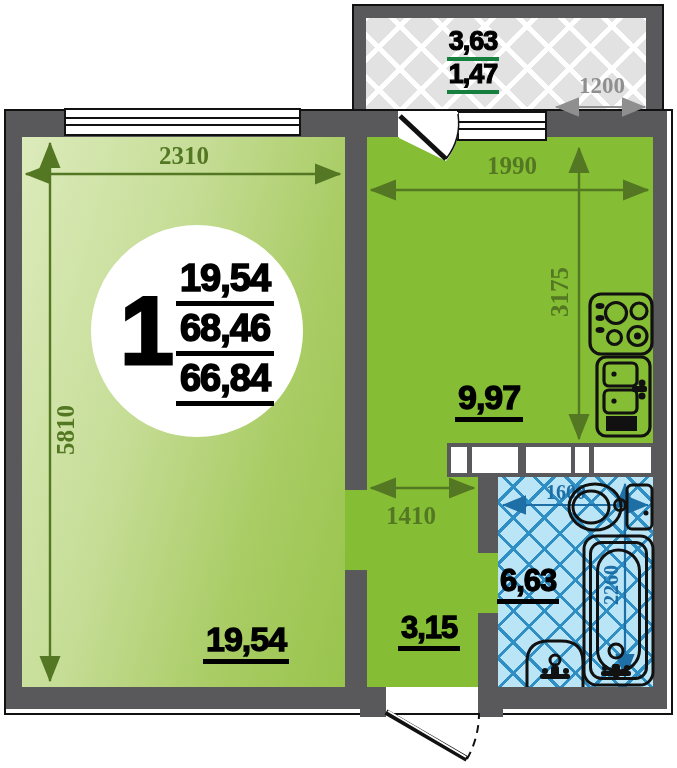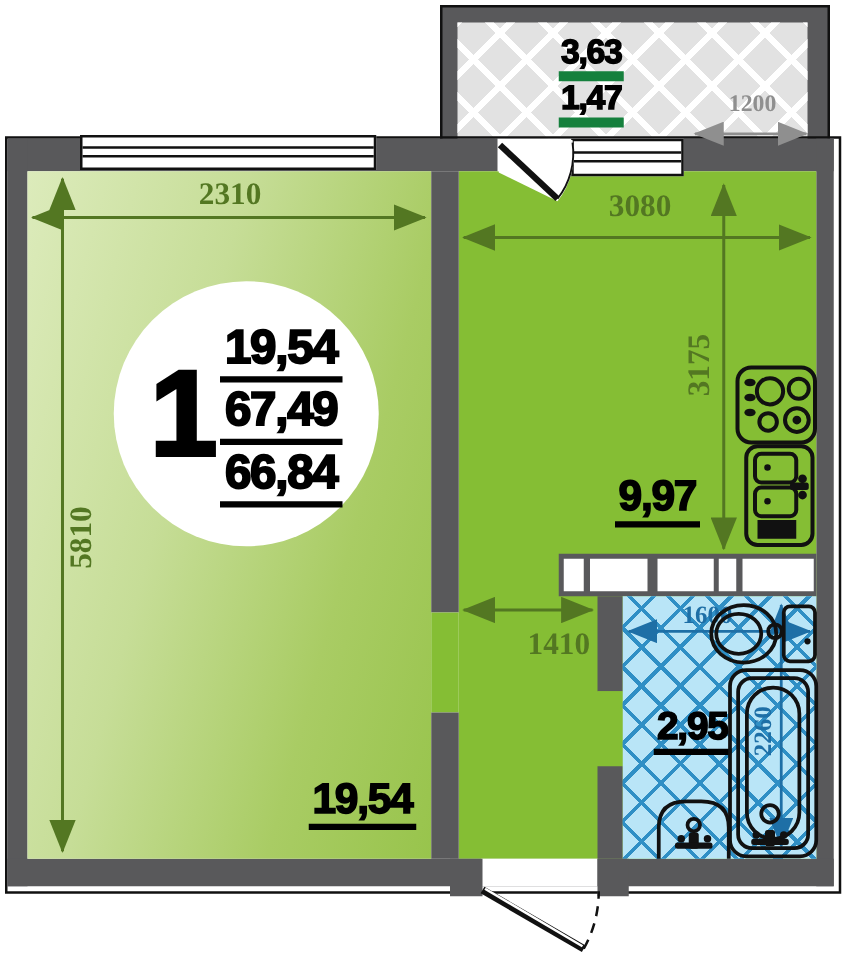--- a/index.html
+++ b/index.html
@@ -21,37 +21,37 @@
                      repeating-linear-gradient(-45deg,transparent 0 25px,#fff 25px 30px);}
   
   .window{position:absolute;background:#fff;border:2px solid #111;
     background-image:linear-gradient(#111,#111),linear-gradient(#111,#111);
     background-size:100% 2px;background-repeat:no-repeat;
     background-position:0 32%,0 64%;}
   
   .dim{position:absolute;font:bold 25px/1 "Liberation Serif",serif;color:var(--dimGreen);text-align:center;}
   .vdim{transform:rotate(-90deg);}
   .dim-blue{color:var(--dimBlue);font-size:20px;}
-  .dim-gray{color:var(--dimGray);font-size:19px;}
+  .dim-gray{color:var(--dimGray);font-size:23px;}
   
   .area-label{position:absolute;font:bold 31px/1 "Liberation Sans",sans-serif;color:#000;
-    letter-spacing:-1px;-webkit-text-stroke:1.3px #000;text-align:right;}
+    letter-spacing:-1px;-webkit-text-stroke:1.3px #000;text-align:left;}
   .area-label .u{display:inline-block;border-bottom:5px solid #000;padding:0 3px 3px;}
   
   .circle{position:absolute;background:#fff;border-radius:50%;display:flex;
     align-items:center;justify-content:center;gap:4px;}
   .unit-number{font:bold 97px/0.85 "Liberation Sans",sans-serif;color:#000;
     -webkit-text-stroke:3px #000;letter-spacing:-2px;}
   .unit-areas{display:flex;flex-direction:column;align-items:center;}
   .unit-areas .row{font:bold 38px/1 "Liberation Sans",sans-serif;color:#000;
     -webkit-text-stroke:1.6px #000;letter-spacing:-1px;border-bottom:5px solid #000;
     padding:3px 4px 4px;}
   .balcony-label{position:absolute;text-align:center;font:bold 27px/1 "Liberation Sans",sans-serif;
     color:#000;-webkit-text-stroke:1.2px #000;letter-spacing:-1px;}
-  .balcony-label .u{display:inline-block;border-bottom:8px solid #15803d;padding:0 2px 2px;}
+  .balcony-label .u{display:inline-block;border-bottom:4px solid #15803d;padding:0 2px 2px;}
   svg.overlay{position:absolute;left:0;top:0;pointer-events:none;}
 </style>
 </head>
 <body>
 
 <div id="plan" style="--wall: #59595b; --kitchenGreen: #85be34; --bathBlue: #b9e5f7; --bathLine: #2f8fc5; --dimGreen: #537722; --dimBlue: #1e6fa6; --dimGray: #8f8f8f;">
 
   <div class="wall outline" style="left:352px;top:4px;width:308px;height:112px;"></div>
   <div class="balcony-floor" style="left:366px;top:18px;width:280px;height:98px;"></div>
   <div class="balcony-label" style="left:425px;top:28px;width:96px;">
@@ -90,41 +90,44 @@
   <div class="abs" style="left:398px;top:111px;width:59px;height:26px;background:#fff;"></div>
   <div class="window" style="left:457px;top:111px;width:86px;height:26px;"></div>
   <div class="abs" style="left:385px;top:687px;width:93px;height:22px;background:#fff;"></div>
   <div class="wall" style="left:360px;top:687px;width:26px;height:30px;"></div>
   <div class="wall" style="left:478px;top:687px;width:25px;height:30px;"></div>
 
   <div class="circle" style="left:91px;top:225px;width:212px;height:212px;">
     <div class="unit-number">1</div>
     <div class="unit-areas">
       <div class="row">19,54</div>
-      <div class="row">67,49</div>
+      <div class="row">68,46</div>
       <div class="row">66,84</div>
     </div>
   </div>
 
   <div class="dim" style="left:134px;top:143px;width:100px;">2310</div>
   <div class="dim vdim" style="left:11px;top:417px;width:110px;height:26px;">5810</div>
-  <div class="dim" style="left:462px;top:153px;width:100px;">3080</div>
+  <div class="dim" style="left:462px;top:153px;width:100px;">1990</div>
   <div class="dim vdim" style="left:505px;top:279px;width:110px;height:26px;">3175</div>
-  <div class="dim" style="left:412px;top:503px;width:70px;">1410</div>
+  <div class="dim" style="left:376px;top:503px;width:70px;">1410</div>
   <div class="dim dim-blue" style="left:526px;top:482px;width:80px;">1600</div>
   <div class="dim dim-blue vdim" style="left:557px;top:574px;width:110px;height:22px;">2260</div>
 
   <div class="area-label" style="left:203px;top:622px;width:130px;font-size:34px;">
     <span class="u">19,54</span>
   </div>
   <div class="area-label" style="left:455px;top:380px;width:105px;font-size:34px;">
     <span class="u">9,97</span>
   </div>
+  <div class="area-label" style="left:398px;top:612px;width:95px;">
+    <span class="u">3,15</span>
+  </div>
   <div class="area-label" style="left:497px;top:565px;width:88px;">
-    <span class="u">2,95</span>
+    <span class="u">6,63</span>
   </div>
 
   <svg class="overlay" width="677" height="768" viewBox="0 0 677 768">
     <defs>
       <marker id="ag" viewBox="0 0 10 8" refX="9.5" refY="4" markerWidth="11" markerHeight="8.8" orient="auto-start-reverse">
         <path d="M0,0 L10,4 L0,8 Z" fill="#537722"></path>
       </marker>
       <marker id="ab" viewBox="0 0 10 8" refX="9.5" refY="4" markerWidth="11" markerHeight="8.8" orient="auto-start-reverse">
         <path d="M0,0 L10,4 L0,8 Z" fill="#1e6fa6"></path>
       </marker>

